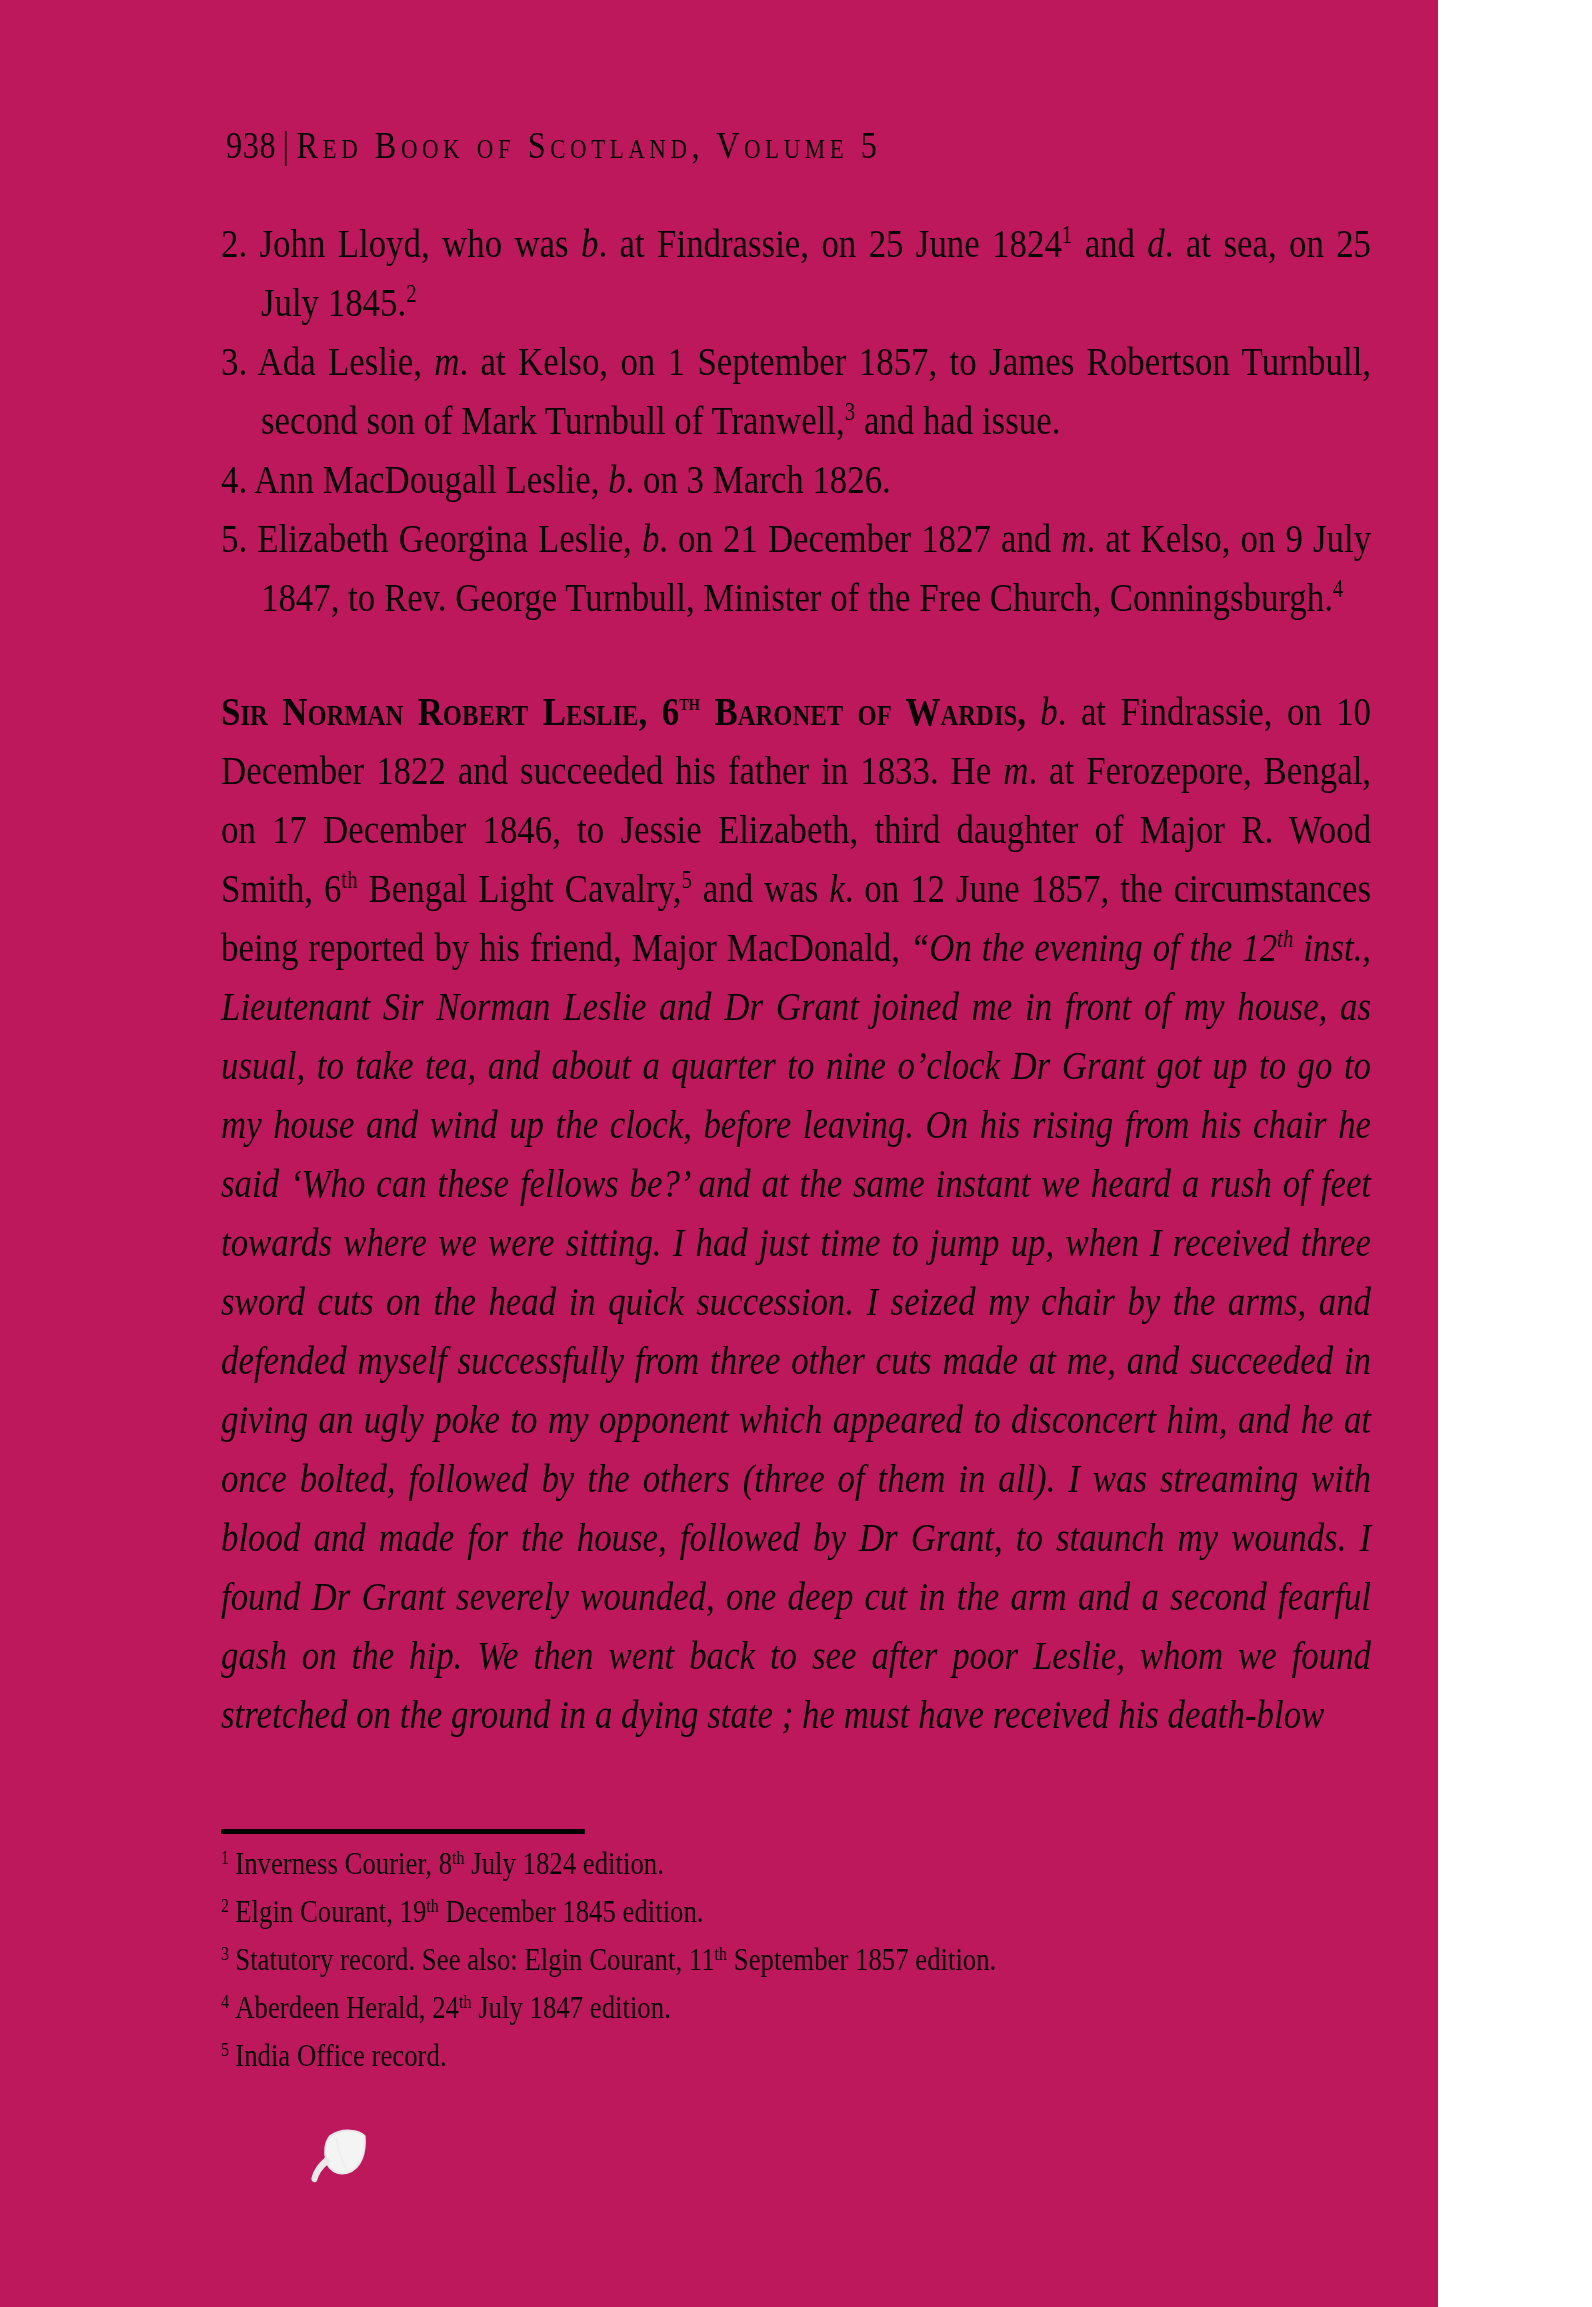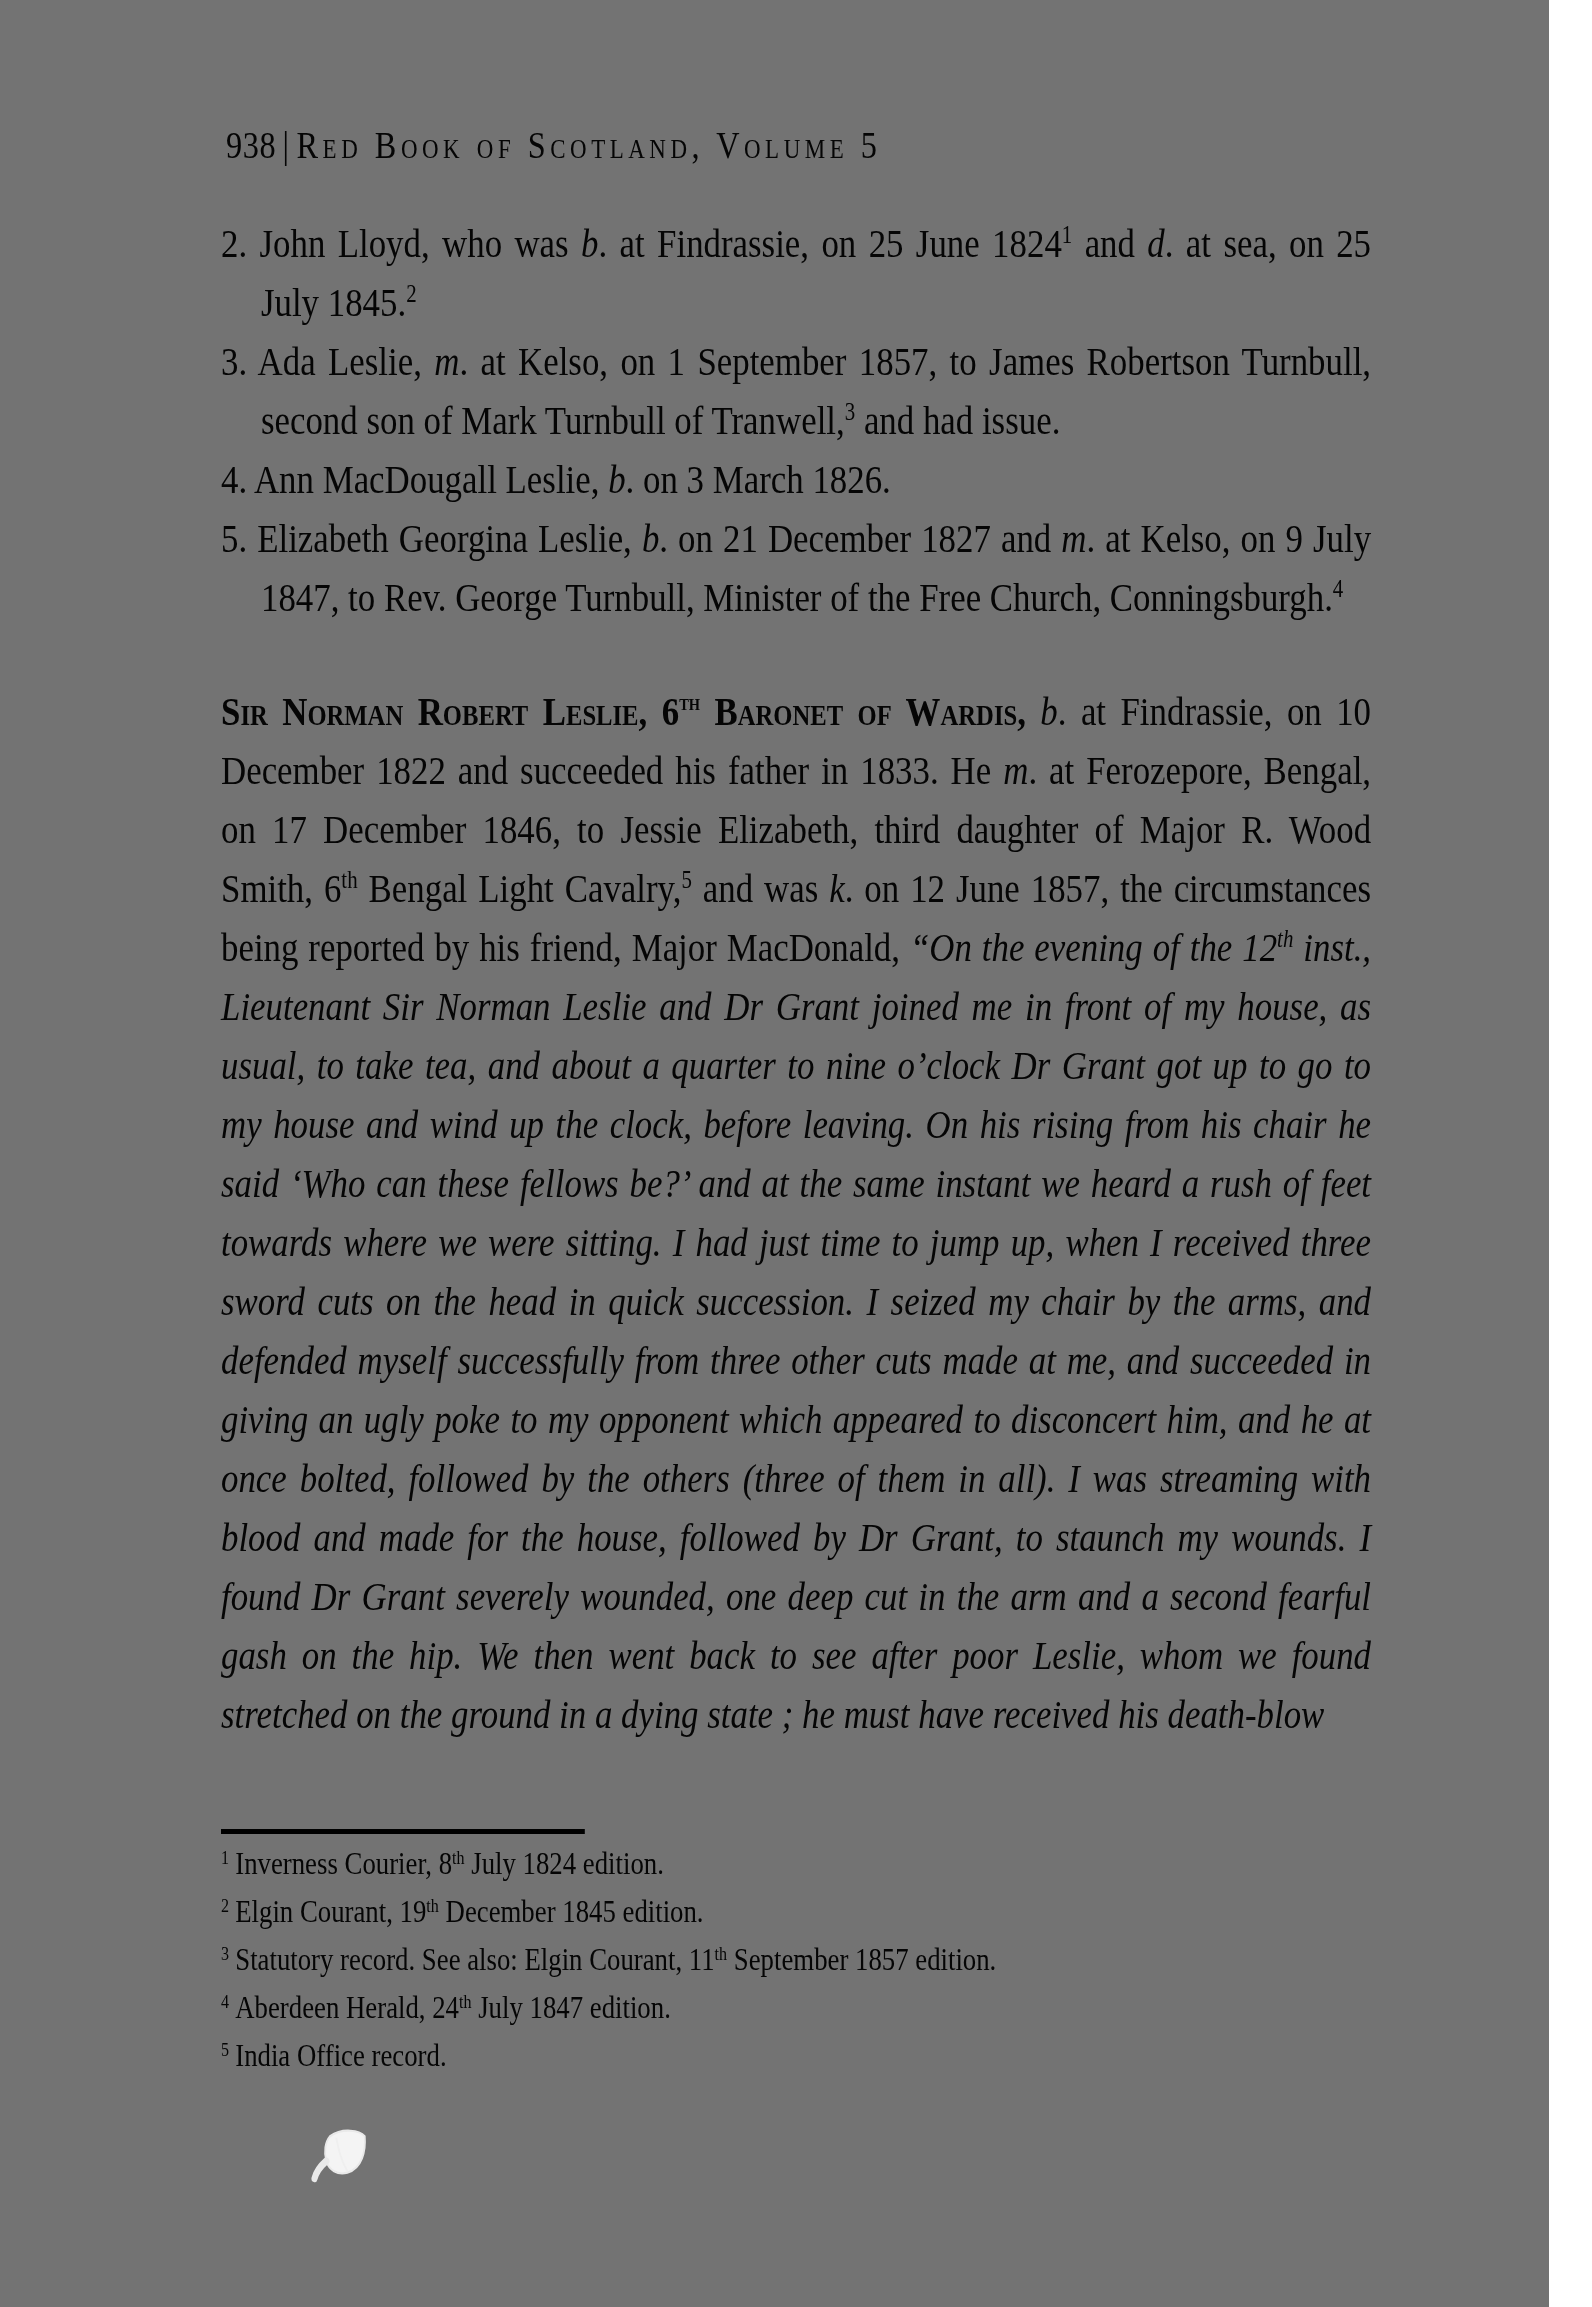--- a/index.html
+++ b/index.html
@@ -2,23 +2,23 @@
 <html style="font-size:11.7px"><head>
 <meta charset="utf-8">
 <style>
   html, body {
     margin: 0;
     padding: 0;
     background: #ffffff;
   }
   #page {
     position: relative;
-    width: 1549px;
+    width: 1438px;
     height: 2307px;
-    background: #737373;
+    background: #be185d;
     overflow: hidden;
     font-family: "Liberation Serif", "DejaVu Serif", serif;
     color: #050505;
   }
   
   #content {
     position: absolute;
     left: 221px;
     top: 0;
     width: 1353px;

